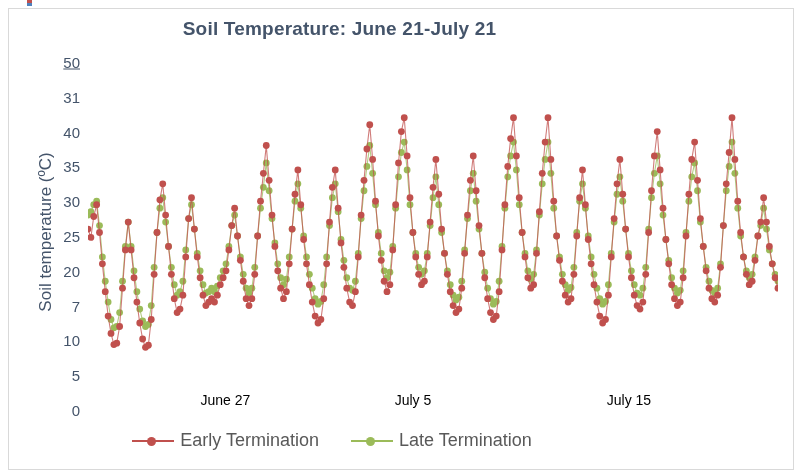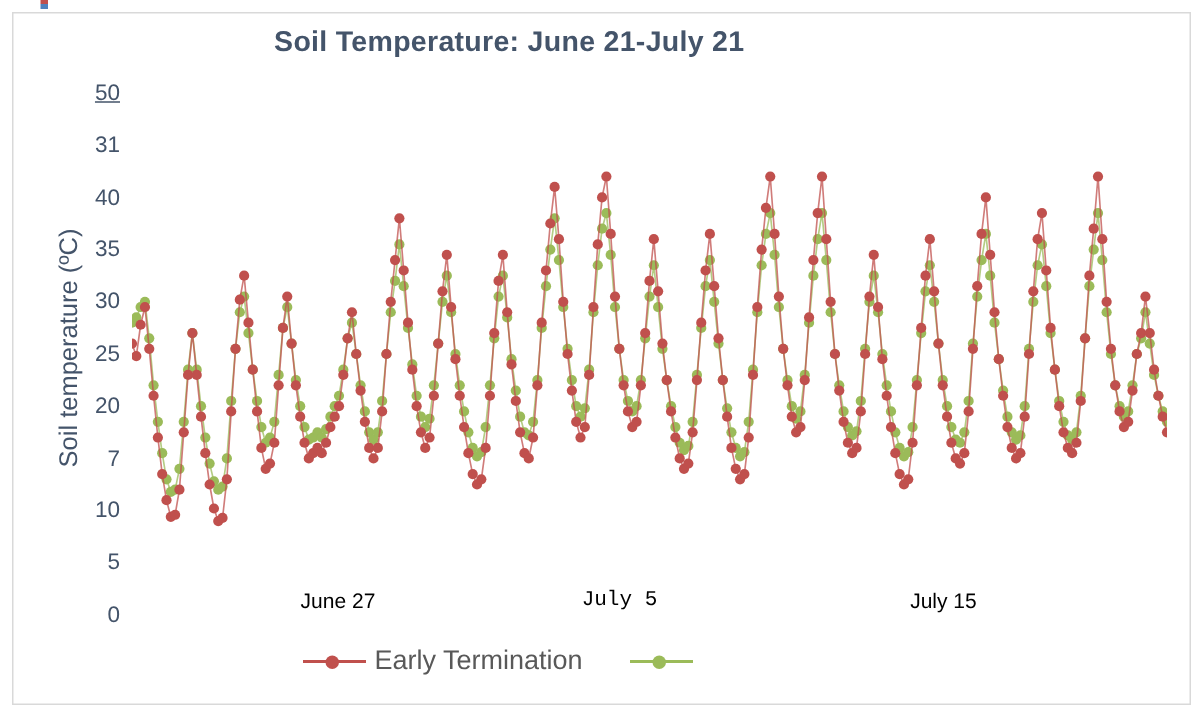--- a/index.html
+++ b/index.html
@@ -149,21 +149,21 @@
       <div class="ytick" style="top: 236px;">25</div>
       <div class="ytick" style="top: 201.2px;">30</div>
       <div class="ytick" style="top: 166.4px;">35</div>
       <div class="ytick" style="top: 131.6px;">40</div>
       <div class="ytick" style="top: 96.8px;">31</div>
       <div class="ytick" style="top: 62px; text-decoration: underline;">50</div>
     </div>
 
   <div id="xticks" style="position: absolute; left: 0px; top: 0px; width: 802px; height: 475px;">
       <div class="xtick" style="left: 225.31px; top: 392px;">June 27</div>
-      <div class="xtick" style="left: 412.99px; top: 392px; font-family: Liberation Mono, monospace;">July 5</div>
+      <div class="xtick" style="left: 412.99px; top: 392px;">July 5</div>
       <div class="xtick" style="left: 628.96px; top: 392px;">July 15</div>
     </div>
 
   <div id="plot">
     <svg id="plot-svg" width="690" height="348" viewBox="0 0 690 348">
       <g id="series-late">
           <path d="M0.00,153.12L2.88,149.64L5.75,142.68L8.63,139.20L11.50,163.56L14.38,194.88L17.25,219.24L20.13,240.12L23.00,257.52L25.88,265.87L28.75,264.48L31.62,250.56L34.50,219.24L37.38,184.44L40.25,160.08L43.13,184.44L46.00,208.80L48.88,229.68L51.75,247.08L54.63,258.91L57.50,264.48L60.37,262.39L63.25,243.60L66.13,205.32L69.00,170.52L71.88,146.16L74.75,135.72L77.63,160.08L80.50,184.44L83.38,205.32L86.25,222.72L89.13,233.16L92.00,229.68L94.88,219.24L97.75,187.92L100.63,156.60L103.50,142.68L106.38,167.04L109.25,191.40L112.13,208.80L115.00,222.72L117.88,231.07L120.75,229.68L123.63,226.20L126.50,229.68L129.38,224.11L132.25,215.76L135.13,208.80L138.00,201.84L140.88,184.44L143.75,163.56L146.63,153.12L149.50,174.00L152.38,194.88L155.25,212.28L158.13,226.20L161.00,231.07L163.88,226.20L166.75,205.32L169.63,174.00L172.50,146.16L175.38,125.28L178.25,100.92L181.13,128.76L184.00,156.60L186.88,180.96L189.75,201.84L192.63,215.76L195.50,222.72L198.37,217.15L201.25,194.88L204.13,167.04L207.00,139.20L209.87,121.80L212.75,146.16L215.63,174.00L218.50,194.88L221.38,212.28L224.25,226.20L227.13,236.64L230.00,242.21L232.88,239.42L235.75,222.72L238.63,194.88L241.50,163.56L244.38,135.72L247.25,121.80L250.13,149.64L253.00,177.48L255.88,198.36L258.75,215.76L261.63,226.20L264.50,228.29L267.38,219.24L270.25,191.40L273.13,156.60L276.00,128.76L278.88,104.40L281.75,83.52L284.63,111.36L287.50,142.68L290.38,170.52L293.25,191.40L296.13,208.80L299.00,215.76L301.88,210.19L304.75,184.44L307.63,146.16L310.50,114.84L313.38,90.48L316.25,80.04L319.13,107.88L322.00,142.68L324.88,170.52L327.75,191.40L330.63,205.32L333.50,212.28L336.38,208.80L339.25,191.40L342.13,163.56L345.00,135.72L347.88,114.84L350.75,142.68L353.62,170.52L356.50,191.40L359.38,208.80L362.25,222.72L365.13,233.16L368.00,238.03L370.88,235.25L373.75,219.24L376.62,187.92L379.50,156.60L382.38,128.76L385.25,111.36L388.13,139.20L391.00,167.04L393.88,191.40L396.75,210.19L399.63,226.20L402.50,236.64L405.38,242.21L408.25,239.42L411.13,219.24L414.00,184.44L416.88,146.16L419.75,114.84L422.63,93.96L425.50,80.04L428.38,107.88L431.25,142.68L434.13,170.52L437.00,191.40L439.87,208.80L442.75,217.15L445.63,212.28L448.50,187.92L451.38,153.12L454.25,121.80L457.13,97.44L460.00,80.04L462.87,111.36L465.75,146.16L468.63,174.00L471.50,194.88L474.38,212.28L477.25,222.72L480.13,228.29L483.00,225.50L485.88,205.32L488.75,170.52L491.63,139.20L494.50,121.80L497.38,146.16L500.25,174.00L503.13,194.88L506.00,212.28L508.88,226.20L511.75,236.64L514.63,242.21L517.50,239.42L520.38,222.72L523.25,191.40L526.13,160.08L529.00,132.24L531.88,114.84L534.75,139.20L537.63,167.04L540.50,191.40L543.38,208.80L546.25,222.72L549.13,231.07L552.00,233.16L554.88,226.20L557.75,205.32L560.63,167.04L563.50,135.72L566.38,111.36L569.25,93.96L572.13,121.80L575.00,153.12L577.88,177.48L580.75,198.36L583.63,215.76L586.50,226.20L589.38,231.07L592.25,228.29L595.13,208.80L598.00,170.52L600.88,139.20L603.75,114.84L606.63,100.92L609.50,128.76L612.38,160.08L615.25,184.44L618.13,205.32L621.00,219.24L623.88,228.29L626.75,231.07L629.63,226.20L632.50,201.84L635.38,163.56L638.25,128.76L641.13,104.40L644.00,80.04L646.88,111.36L649.75,146.16L652.63,174.00L655.50,194.88L658.38,208.80L661.25,215.76L664.13,212.28L667.00,194.88L669.88,174.00L672.75,163.56L675.63,146.16L678.50,167.04L681.38,187.92L684.25,201.84L687.13,212.28L690.00,219.24" fill="none" stroke="#9bbb59" stroke-width="1.1" stroke-opacity="0.75"></path>
           <circle cx="0.00" cy="153.12" r="3.4" fill="#9bbb59"></circle>
           <circle cx="2.88" cy="149.64" r="3.4" fill="#9bbb59"></circle>
           <circle cx="5.75" cy="142.68" r="3.4" fill="#9bbb59"></circle>
@@ -659,16 +659,17 @@
         <span class="lline" style="background: rgb(192, 80, 77);"></span>
         <span class="ldot" style="background: rgb(192, 80, 77); border-radius: 50%;"></span>
       </span>
       <span class="legend-label">Early Termination</span>
     </div>
     <div class="legend-item">
       <span class="legend-swatch">
         <span class="lline" style="background: rgb(155, 187, 89);"></span>
         <span class="ldot" style="background: rgb(155, 187, 89); border-radius: 50%;"></span>
       </span>
+      <span class="legend-label">Late Termination</span>
     </div>
   </div>
 
 </div>
 
 </body></html>

